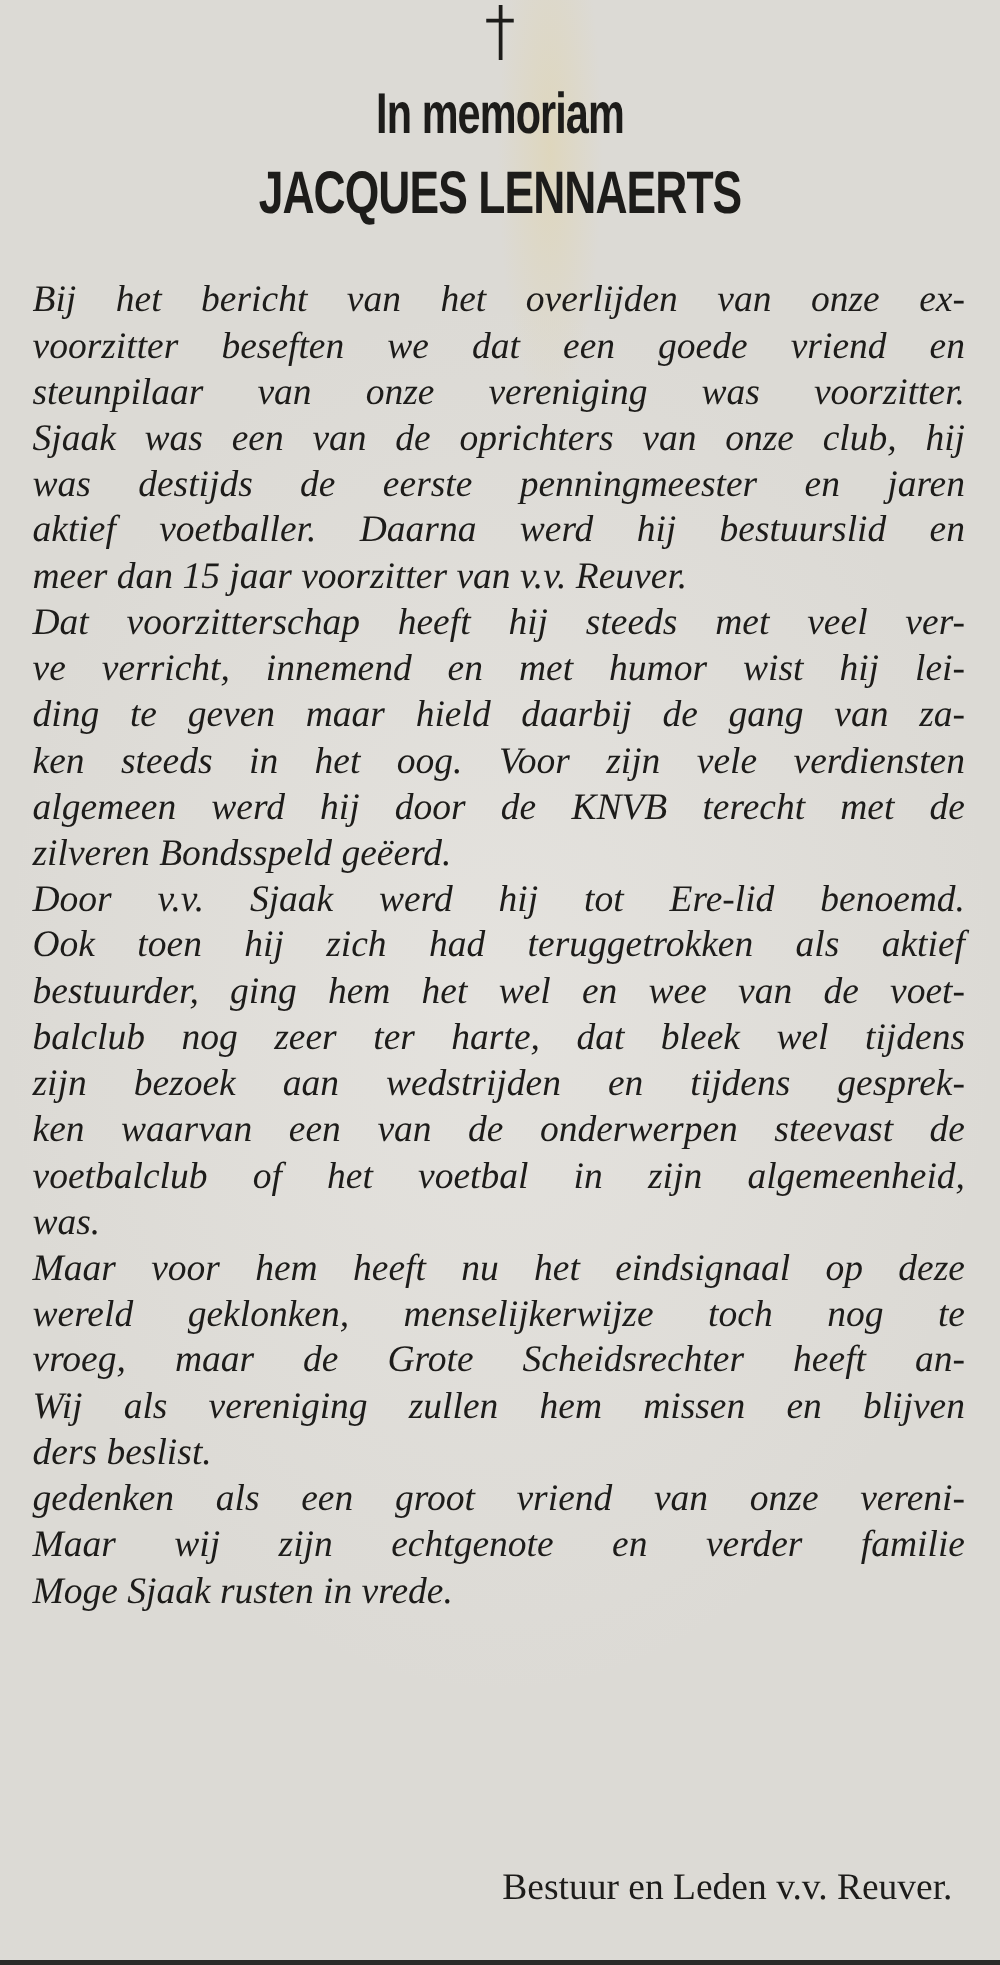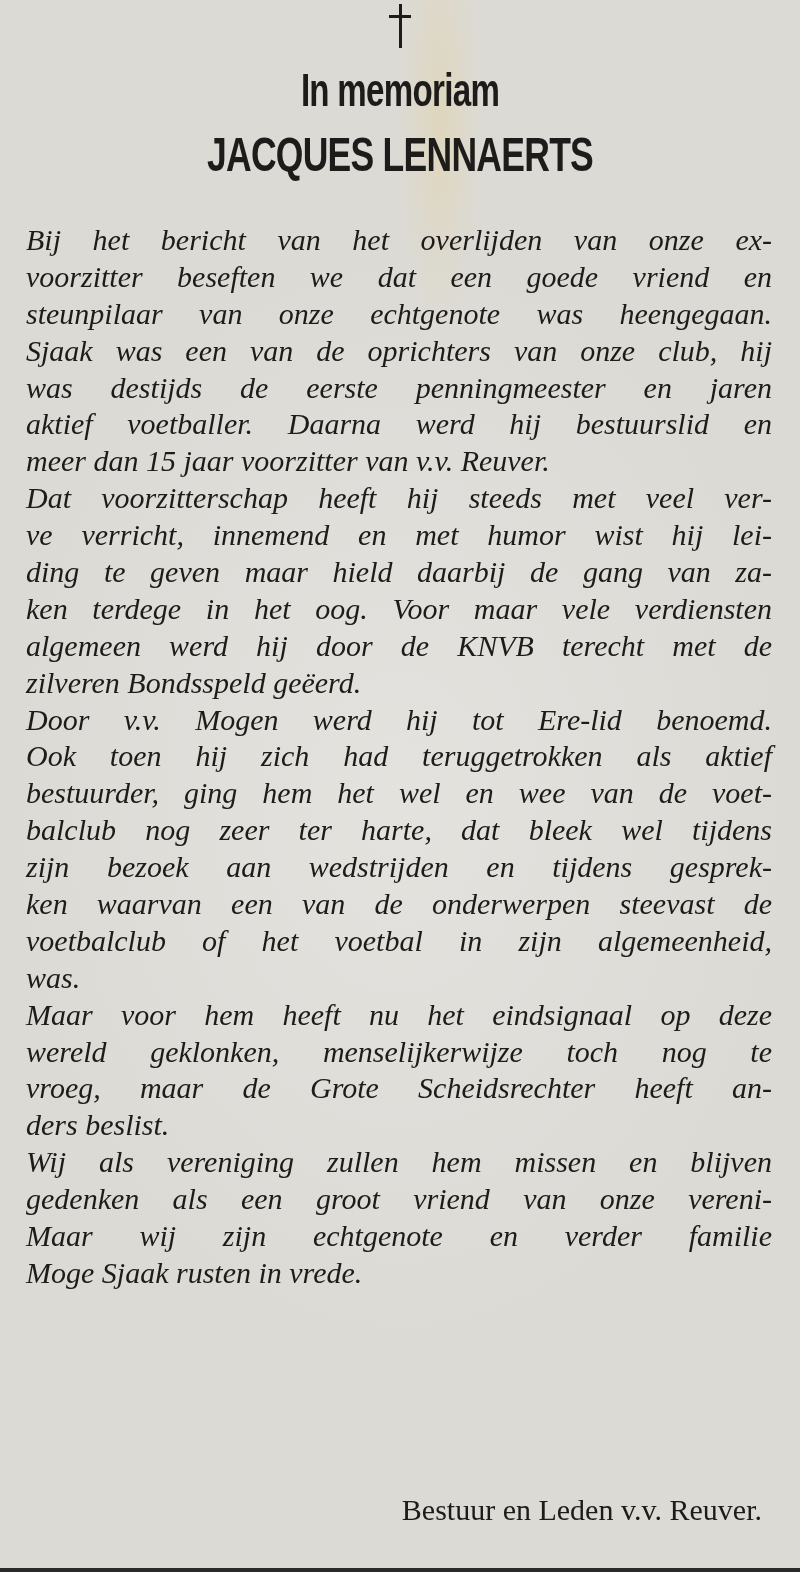--- a/index.html
+++ b/index.html
@@ -45,44 +45,44 @@
   <div class="cross">
     <div class="v"></div>
       <div class="h"></div>
   </div>
   <div class="title1">In memoriam</div>
   <div class="title2">JACQUES LENNAERTS</div>
 
   <div class="body" id="body-text">
       <span class="line">Bij het bericht van het overlijden van onze ex-</span>
       <span class="line">voorzitter beseften we dat een goede vriend en</span>
-      <span class="line">steunpilaar van onze echtgenote was heengegaan.</span>
+      <span class="line">steunpilaar van onze vereniging was voorzitter.</span>
       <span class="line">Sjaak was een van de oprichters van onze club, hij</span>
       <span class="line">was destijds de eerste penningmeester en jaren</span>
       <span class="line">aktief voetballer. Daarna werd hij bestuurslid en</span>
       <span class="line last">meer dan 15 jaar voorzitter van v.v. Reuver.</span>
       <span class="line">Dat voorzitterschap heeft hij steeds met veel ver-</span>
       <span class="line">ve verricht, innemend en met humor wist hij lei-</span>
       <span class="line">ding te geven maar hield daarbij de gang van za-</span>
-      <span class="line">ken terdege in het oog. Voor maar vele verdiensten</span>
+      <span class="line">ken steeds in het oog. Voor zijn vele verdiensten</span>
       <span class="line">algemeen werd hij door de KNVB terecht met de</span>
       <span class="line last">zilveren Bondsspeld geëerd.</span>
-      <span class="line">Door v.v. Mogen werd hij tot Ere-lid benoemd.</span>
+      <span class="line">Door v.v. Sjaak werd hij tot Ere-lid benoemd.</span>
       <span class="line">Ook toen hij zich had teruggetrokken als aktief</span>
       <span class="line">bestuurder, ging hem het wel en wee van de voet-</span>
       <span class="line">balclub nog zeer ter harte, dat bleek wel tijdens</span>
       <span class="line">zijn bezoek aan wedstrijden en tijdens gesprek-</span>
       <span class="line">ken waarvan een van de onderwerpen steevast de</span>
       <span class="line">voetbalclub of het voetbal in zijn algemeenheid,</span>
       <span class="line last">was.</span>
       <span class="line">Maar voor hem heeft nu het eindsignaal op deze</span>
       <span class="line">wereld geklonken, menselijkerwijze toch nog te</span>
       <span class="line">vroeg, maar de Grote Scheidsrechter heeft an-</span>
+      <span class="line">Wij als vereniging zullen hem missen en blijven</span>
       <span class="line last">ders beslist.</span>
-      <span class="line">Wij als vereniging zullen hem missen en blijven</span>
       <span class="line">gedenken als een groot vriend van onze vereni-</span>
       <span class="line">Maar wij zijn echtgenote en verder familie</span>
       <span class="line last">Moge Sjaak rusten in vrede.</span>
     </div>
 
   <div class="signature">Bestuur en Leden v.v. Reuver.</div>
   <div class="bottom-bar"></div>
 </div>
 
 </body></html>

